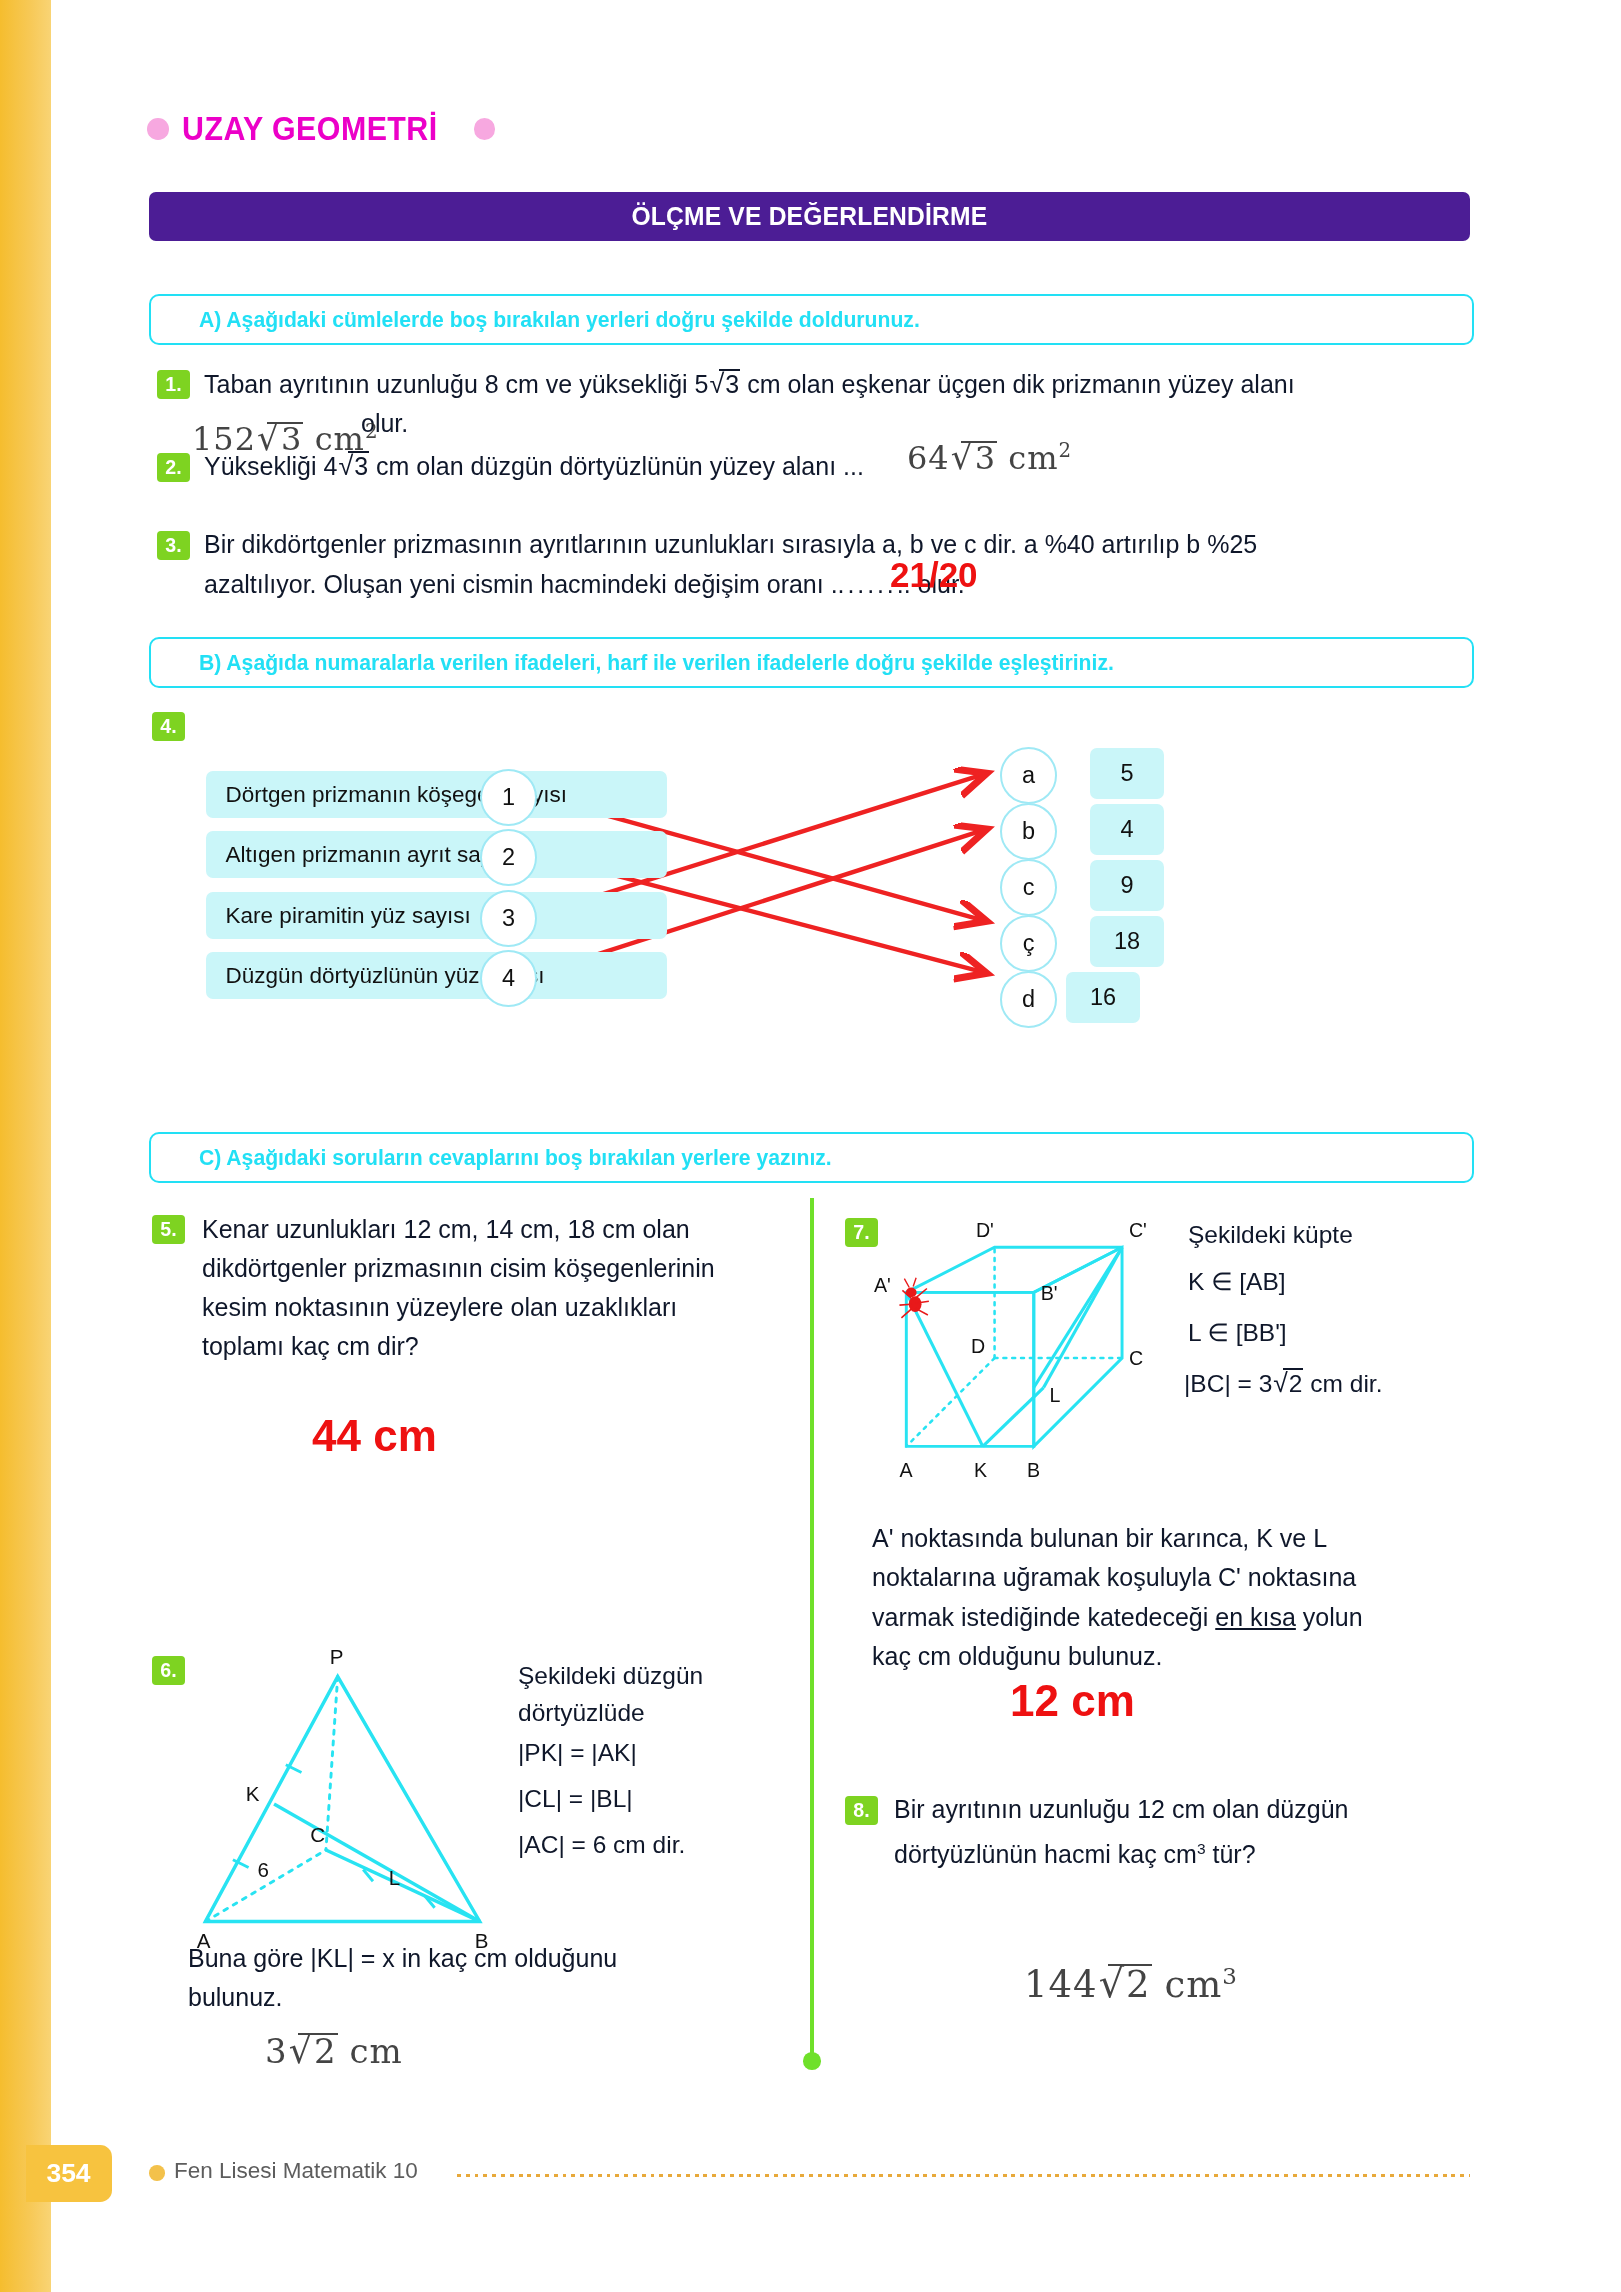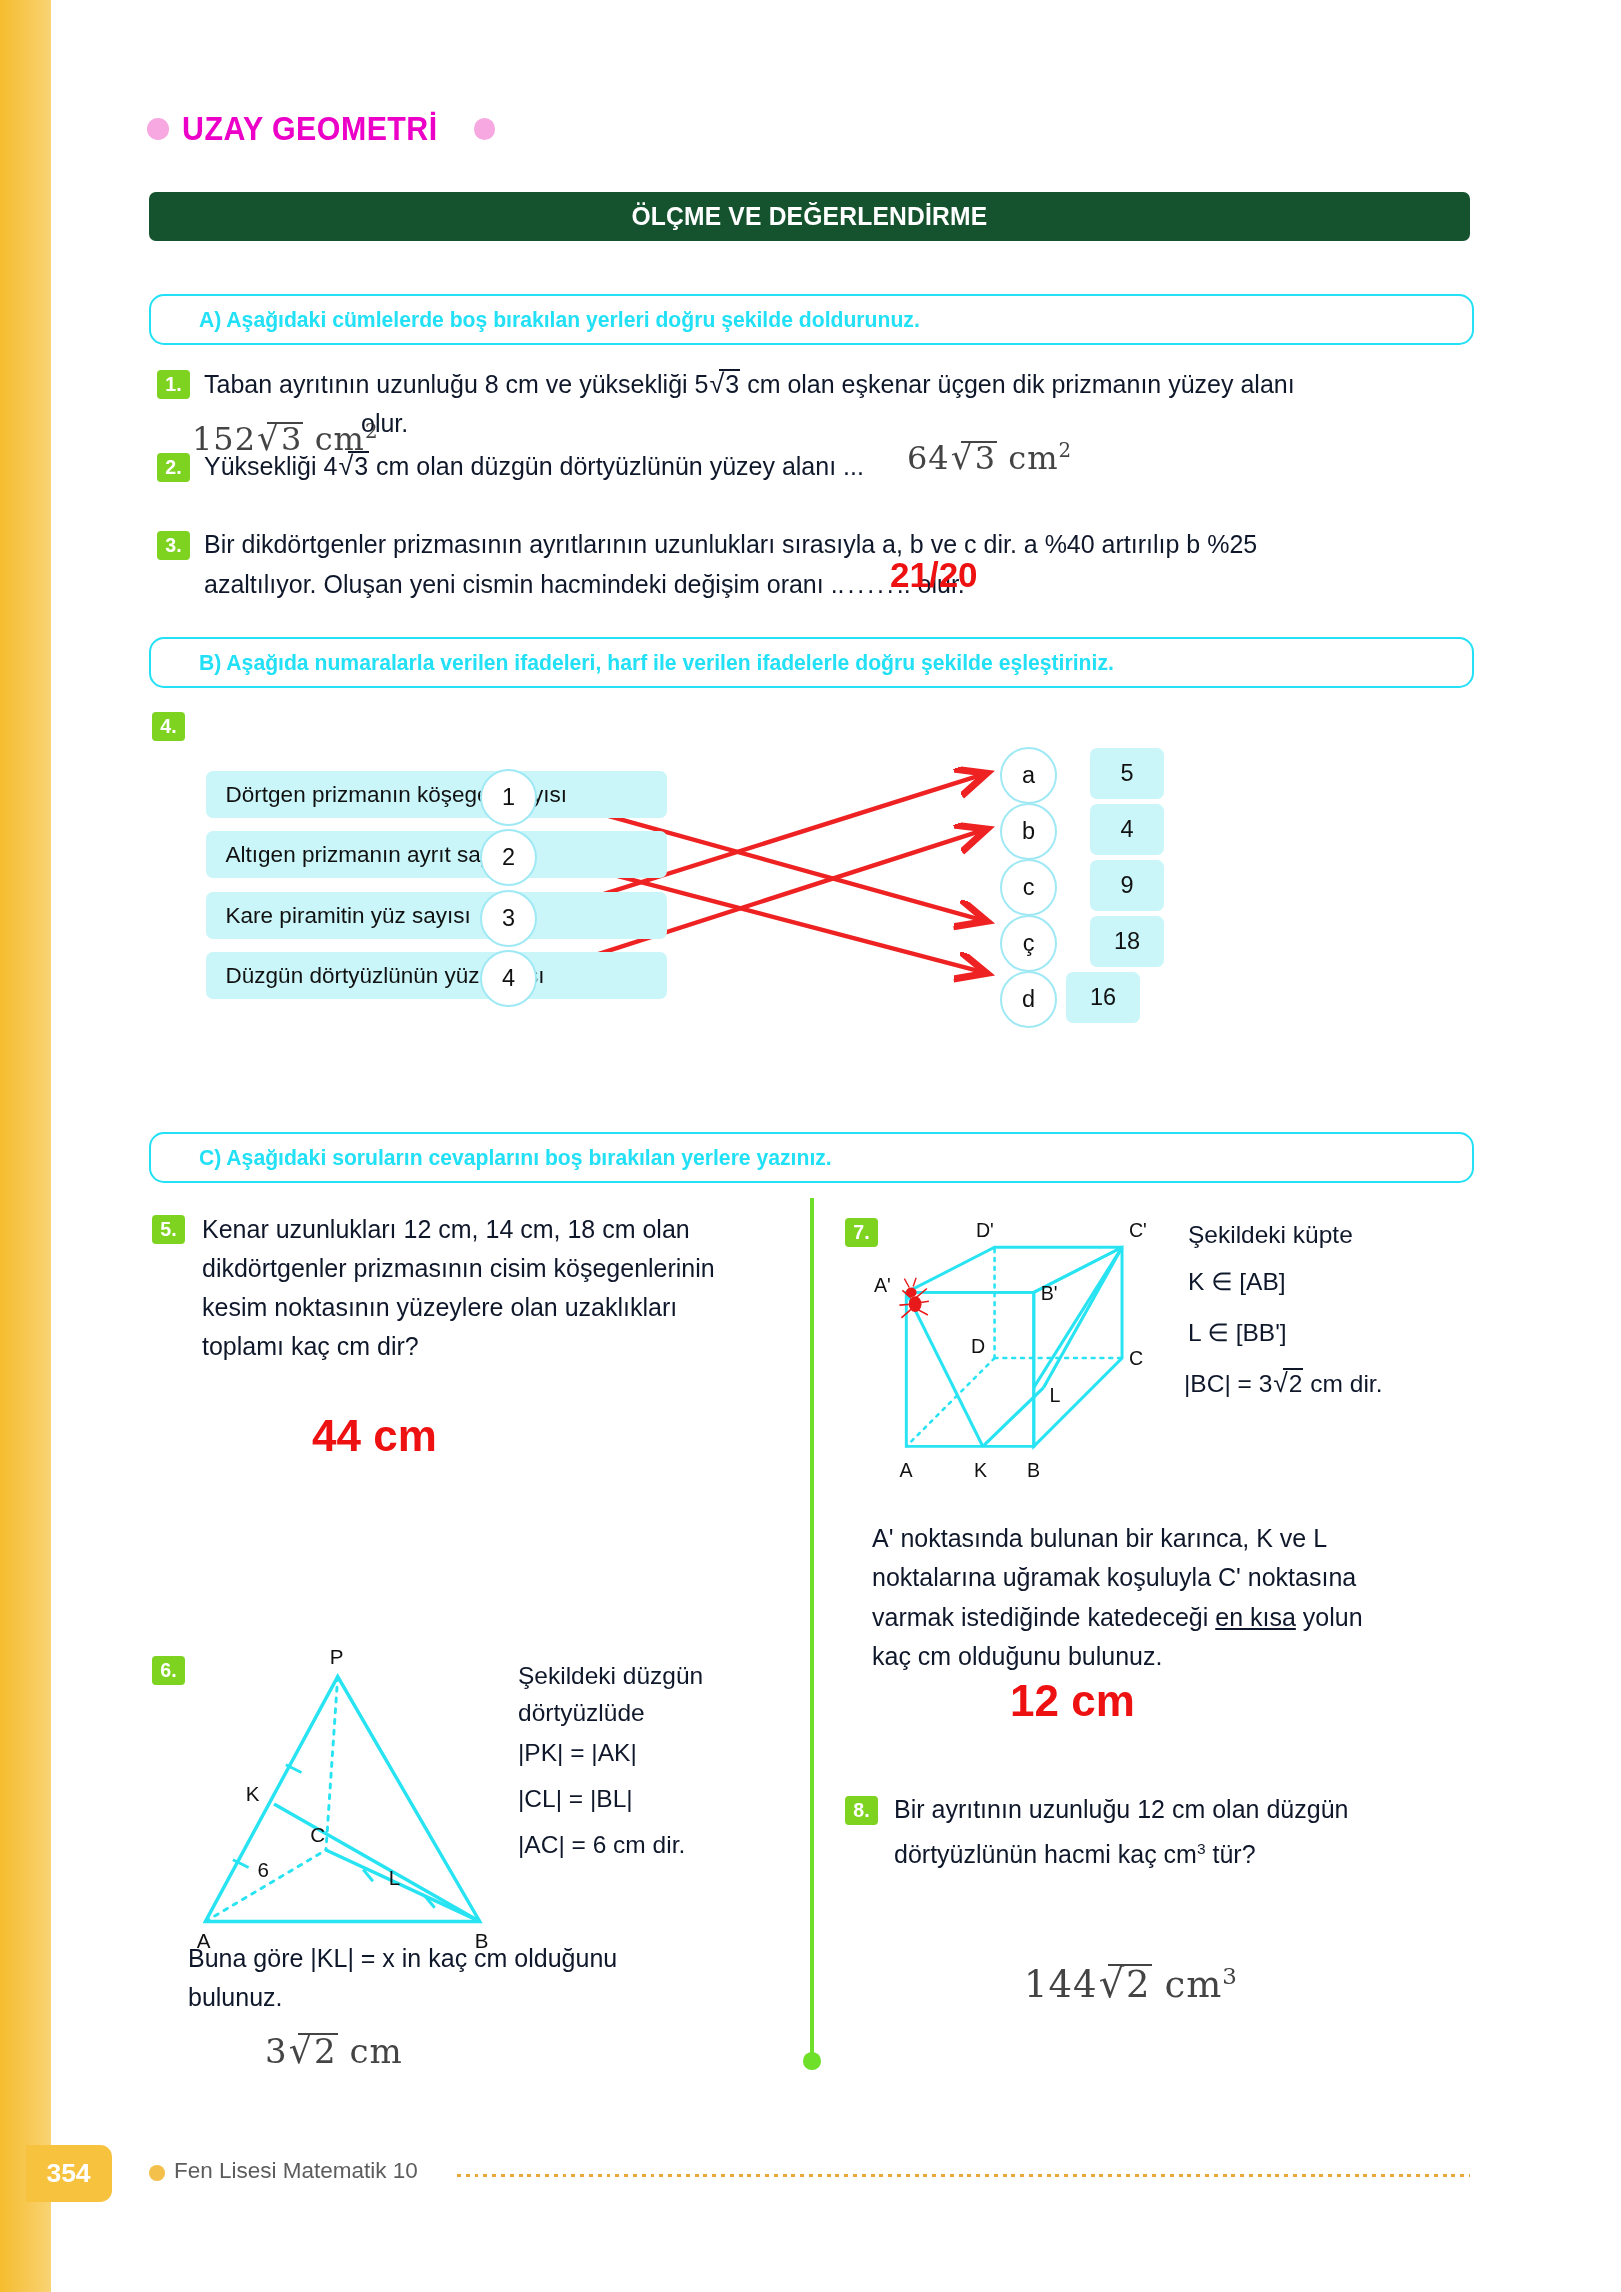--- a/index.html
+++ b/index.html
@@ -61,40 +61,40 @@
     transform-origin: left center;
   }
 
   
   .banner {
     position: absolute;
     left: 149px;
     top: 192px;
     width: 1321px;
     height: 49px;
-    background: #14532d;
+    background: #4c1d95;
     border-radius: 6.9px;
     display: flex;
     align-items: center;
     justify-content: center;
   }
   .banner-text {
     color: #ffffff;
     font-weight: 700;
     font-size: 26.5px;
     letter-spacing: 0.2px;
     font-family: "Liberation Sans Narrow", "Liberation Sans", sans-serif;
     transform: scaleX(0.93);
   }
 
   
   .sec-box {
     position: absolute;
     border: 2.9px solid #22e0f5;
-    border-radius: 15px;
+    border-radius: 10px;
     background: #ffffff;
     display: flex;
     align-items: center;
   }
   .sec-text {
     color: #22e0f5;
     font-weight: 700;
     font-size: 22.5px;
     padding-left: 51px;
     font-family: "Liberation Sans Narrow", "Liberation Sans", sans-serif;

